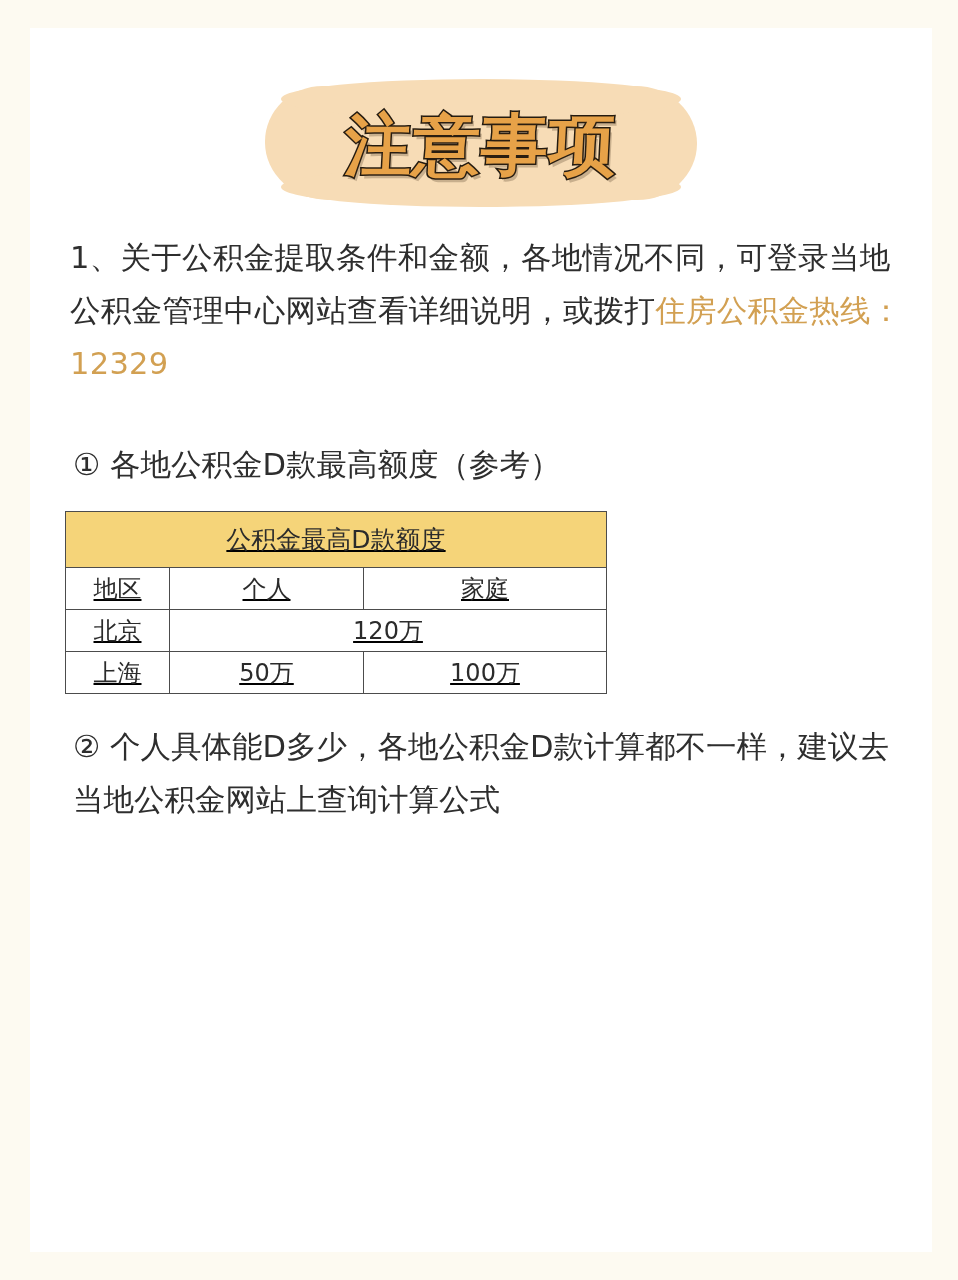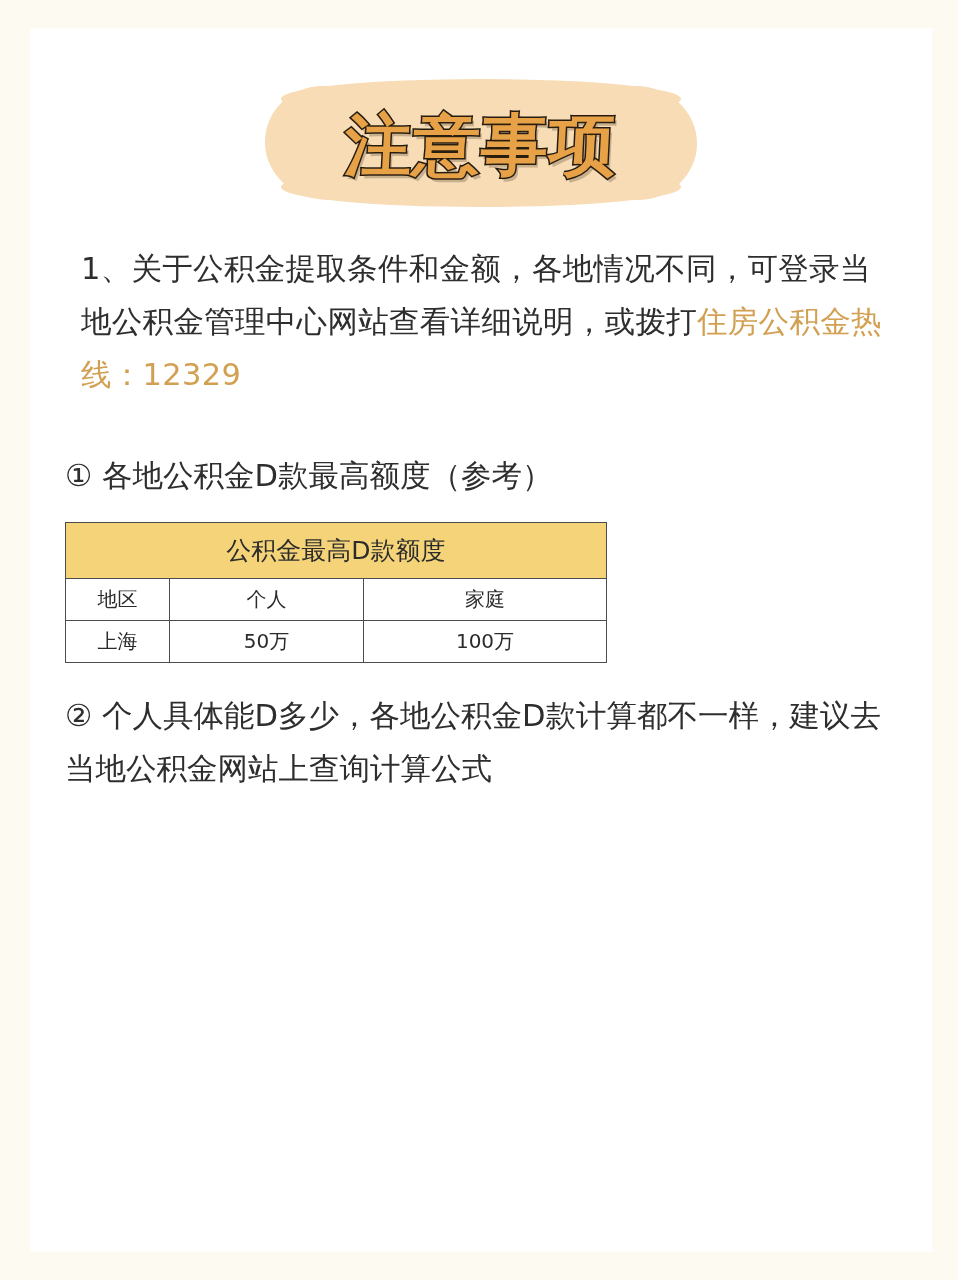--- a/index.html
+++ b/index.html
@@ -85,50 +85,51 @@
     position: absolute;
     left: 35px;
     top: 198px;
     width: 845px;
   }
   .para {
     font-size: 30.5px;
     line-height: 53px;
     color: #2e2e2e;
     letter-spacing: 0.3px;
-    margin: 16px;
+    margin: 5px;
     font-family: "DejaVu Sans", "Liberation Sans", sans-serif;
   }
   .para.p1 { margin-bottom: 48px; }
   .hl { color: #d2a052; }
   .sub-item {
     font-size: 30.5px;
     line-height: 53px;
     color: #2e2e2e;
-    margin: 0;
+    margin: 8px;
     font-family: "DejaVu Sans", "Liberation Sans", sans-serif;
   }
   .sub-item.first { margin-top: 0px; }
 
   
   .table-wrap {
     margin-top: 20px;
     margin-bottom: 24px;
     width: 541px;
+    text-decoration: underline;
   }
   table.fund-table {
     border-collapse: collapse;
     width: 541px;
     table-layout: fixed;
     font-family: "DejaVu Sans", "Liberation Sans", sans-serif;
   }
   table.fund-table td, table.fund-table th {
     border: 1.5px solid #4c4c4c;
     text-align: center;
-    font-size: 20px;
+    font-size: 24px;
     font-weight: 400;
     color: #2b2b2b;
     height: 41px;
     padding: 0;
   }
   table.fund-table th.caption {
     background: #f5d479;
     font-size: 25px;
     height: 55px;
     border-color: #4c4c4c;
@@ -168,20 +169,24 @@
             <th class="caption" colspan="3">公积金最高D款额度</th>
           </tr>
           <tr>
             <th>地区</th>
             <th>个人</th>
             <th>家庭</th>
           </tr>
         </thead>
         <tbody>
           <tr>
+            <td>北京</td>
+            <td colspan="2">120万</td>
+          </tr>
+          <tr>
             <td>上海</td>
             <td>50万</td>
             <td>100万</td>
           </tr>
         </tbody>
       </table>
     </div>
 
     <p class="sub-item item2">② 个人具体能D多少，各地公积金D款计算都不一样，建议去当地公积金网站上查询计算公式</p>
 

